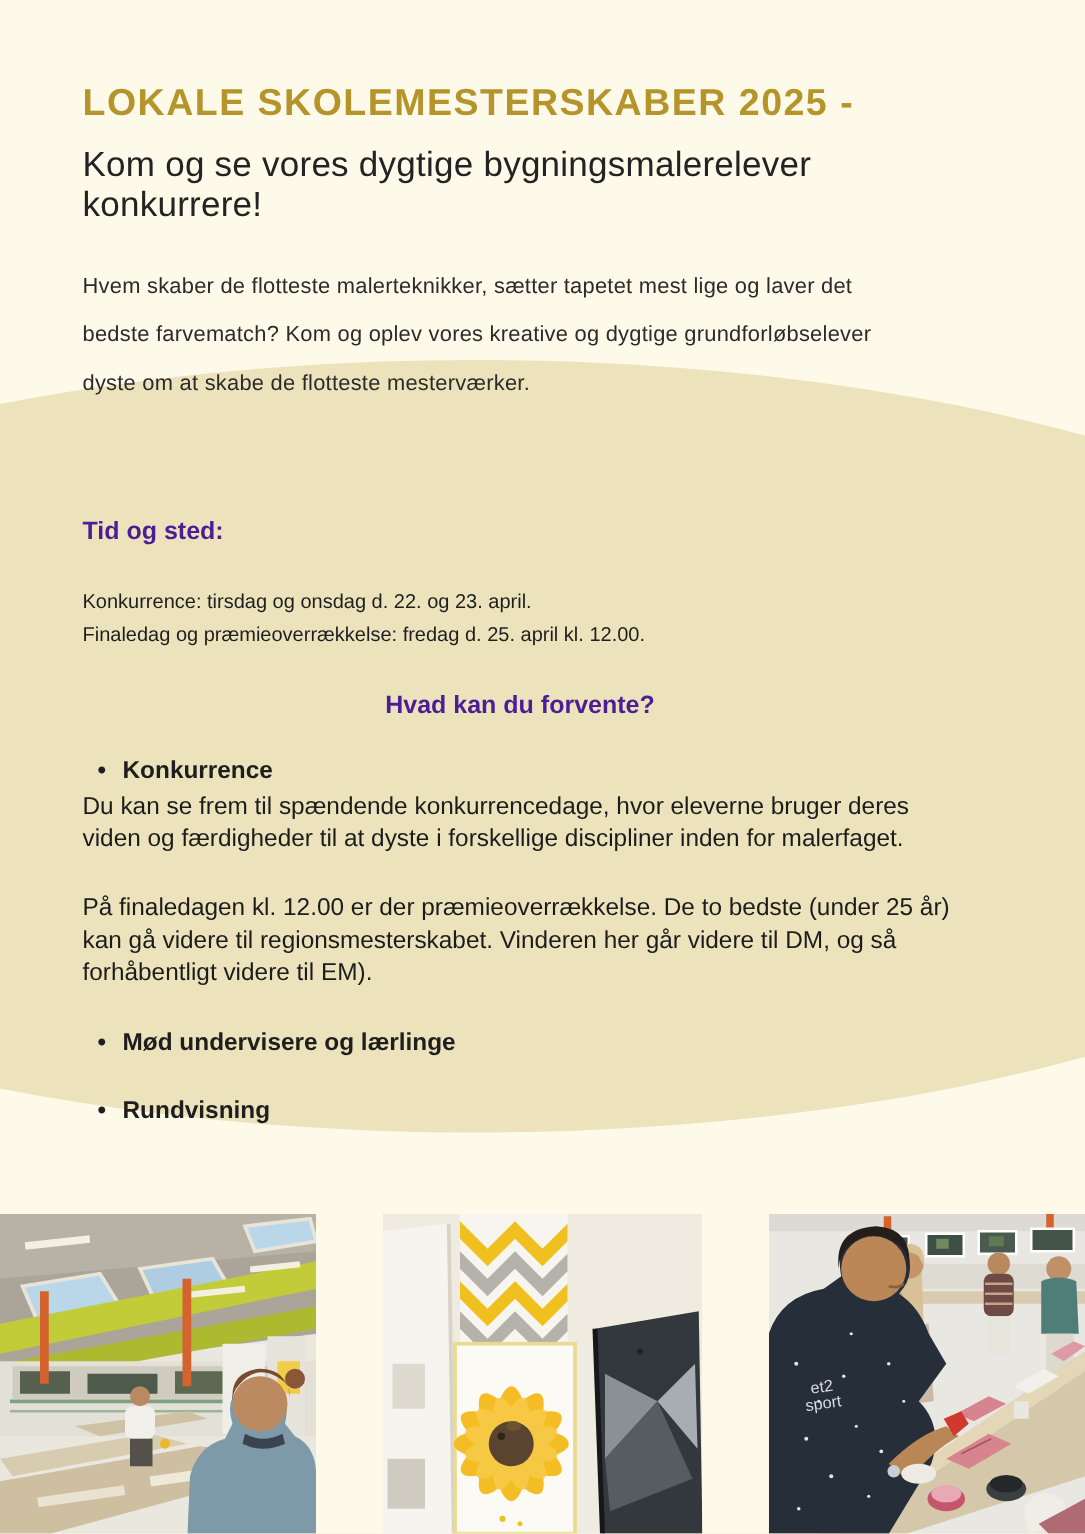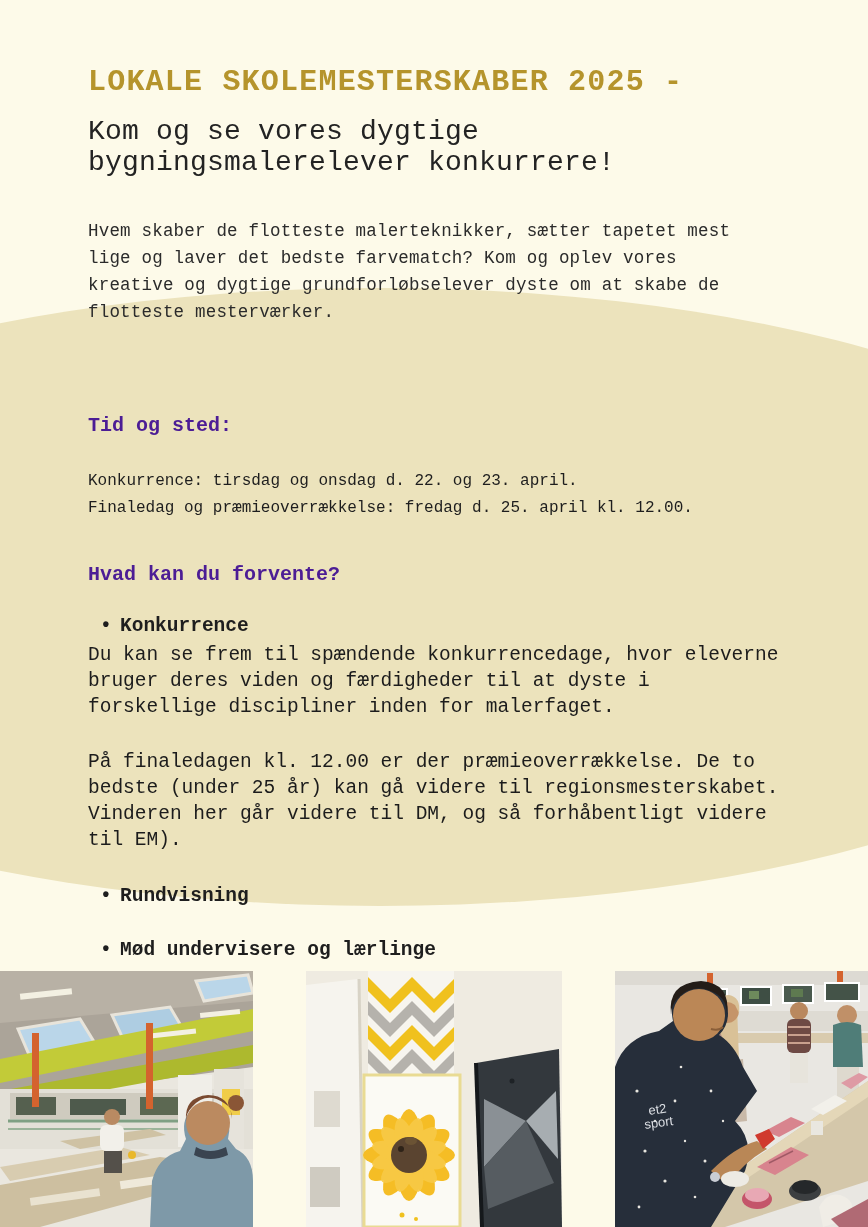--- a/index.html
+++ b/index.html
@@ -16,53 +16,53 @@
 
   
   .blob {
     position:absolute;
     left:-440px; top:288px;
     width:1640px; height:618px;
     background:#ECE3BC;
     border-radius:50%;
   }
 
-  .content { position:relative; padding:66px 88px 0 88px;font-family:Liberation Mono, monospace; }
+  .content { position:relative; padding:66px 88px 0 66px; }
 
   .title {
     color:#B5942C;
     font-size:30px;
     font-weight:700;
     letter-spacing:1.2px;
     line-height:1.1;
   }
   .subtitle {
     margin-top:17px;
     font-size:28px;
     font-weight:400;
     color:#232323;
     letter-spacing:0.2px;
   }
   .intro {
-    margin-top:40px;
+    margin-top:29px;
     font-size:17.5px;
-    line-height:27px;
+    line-height:39px;
     color:#2B2B2B;
     max-width:672px;
     letter-spacing:0.2px;
   }
 
   .details { margin-top:88px; max-width:700px; }
   .section-heading {
     font-size:20px;
     font-weight:700;
     color:#4c1d95;
   }
   .schedule { margin-top:31px; font-size:16px; line-height:27px; }
-  .expect-heading { margin-top:41px; }
+  .expect-heading { margin-top:31px;text-align:center; }
   .bullet-list { list-style:none; margin-top:27px; }
   .bullet-list li {
     position:relative;
     padding-left:32px;
     font-size:19.5px;
     font-weight:700;
     line-height:27px;
   }
   .bullet-list li::before {
     content:"\2022";
@@ -108,24 +108,24 @@
       <div class="section-heading expect-heading">Hvad kan du forvente?</div>
 
       <ul class="bullet-list">
         <li>Konkurrence</li>
       </ul>
       <p class="body-par">Du kan se frem til spændende konkurrencedage, hvor eleverne bruger deres viden og færdigheder til at dyste i forskellige discipliner inden for malerfaget.</p>
 
       <p class="body-par finale-par">På finaledagen kl. 12.00 er der præmieoverrækkelse. De to bedste (under 25 år) kan gå videre til regionsmesterskabet. Vinderen her går videre til DM, og så forhåbentligt videre til EM).</p>
 
       <ul class="bullet-list single-bullet">
-        <li>Rundvisning</li>
+        <li>Mød undervisere og lærlinge</li>
       </ul>
       <ul class="bullet-list single-bullet">
-        <li>Mød undervisere og lærlinge</li>
+        <li>Rundvisning</li>
       </ul>
     </div>
   </div>
 
   <div class="photo-row">
 
     <figure class="photo">
       <svg viewBox="0 0 253 256" preserveAspectRatio="none">
         <rect width="253" height="256" fill="#EAE7DF"></rect>
 

